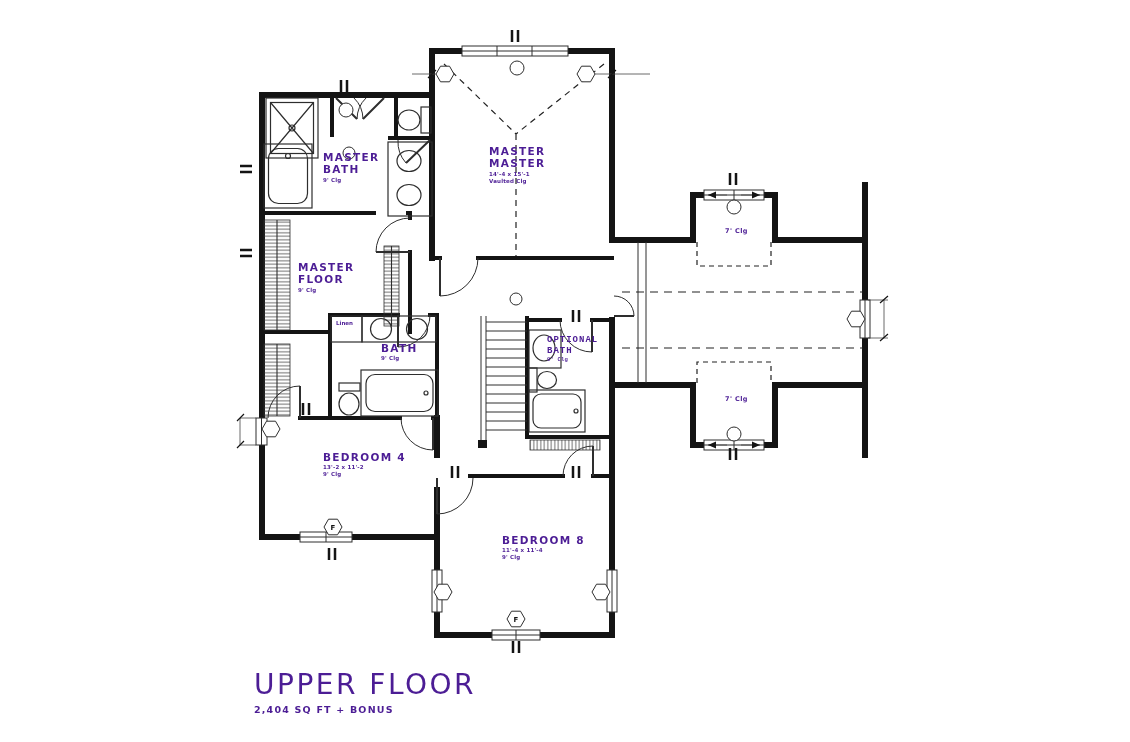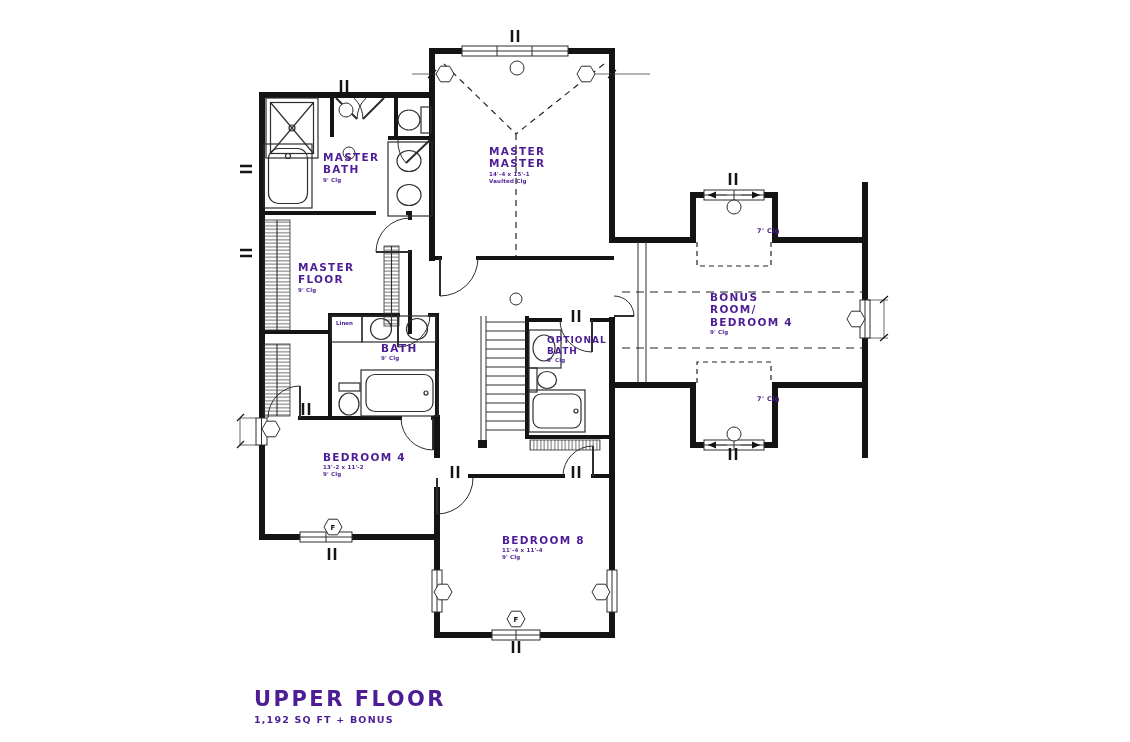--- a/index.html
+++ b/index.html
@@ -4,22 +4,22 @@
 <style>
   html,body{margin:0;padding:0;background:#fff;}
   #plan{position:relative;width:1130px;height:742px;background:#ffffff;overflow:hidden;
         font-family:"DejaVu Sans",sans-serif;color:#111;}
   #plan svg{position:absolute;left:0;top:0;}
   .rlabel{position:absolute;white-space:nowrap;color:#4c1d95;}
   .room-name{font-weight:bold;font-size:10.5px;letter-spacing:1.3px;line-height:1.18;}
   .room-name.sm{font-size:9px;letter-spacing:1px;}
   .room-sub{font-size:5.5px;font-weight:600;letter-spacing:.2px;line-height:1.25;margin-top:1px;}
   .tiny{font-size:5.5px;font-weight:600;}
-  .clg6{font-size:6.5px;font-weight:600;letter-spacing:.4px;margin-left:32px;}
-  .title-main{font-size:21px;font-weight:bold;letter-spacing:2.5px;margin-top:19px;}
+  .clg6{font-size:6.5px;font-weight:600;letter-spacing:.4px;}
+  .title-main{font-size:28px;font-weight:normal;letter-spacing:2.5px;}
   .title-sub{font-size:9.5px;font-weight:600;letter-spacing:1.2px;margin-top:3px;}
 </style>
 </head>
 <body>
 
 <div id="plan">
 
 <svg width="1130" height="742" viewBox="0 0 1130 742">
   <defs>
     <pattern id="hatchH" width="8" height="3.5" patternUnits="userSpaceOnUse">
@@ -223,32 +223,26 @@
 
 <div class="rlabel tiny" style="left:336px;top:320px;">
   <span>Linen</span>
 </div>
 
 <div class="rlabel" style="left:381px;top:342px;">
   <div class="room-name"><span>BATH</span></div>
   <div class="room-sub"><span>9' Clg</span></div>
 </div>
 
-<div class="rlabel" style="left:547px;top:335px;">
+<div class="rlabel" style="left:547px;top:335px;font-family:Liberation Mono, monospace;">
   <div class="room-name sm"><span>OPTIONAL</span><br>
   <span>BATH</span></div>
   <div class="room-sub"><span>9' Clg</span></div>
 </div>
 
-<div class="rlabel" style="left:710px;top:291px;">
-  <div class="room-name"><span>BONUS</span><br>
-  <span>ROOM/</span><br>
-  <span>BEDROOM 4</span></div>
-  <div class="room-sub"><span>9' Clg</span></div>
-</div>
 
 <div class="rlabel" style="left:323px;top:451px;">
   <div class="room-name"><span>BEDROOM 4</span></div>
   <div class="room-sub"><span>13'-2 x 11'-2</span><br>
   <span>9' Clg</span></div>
 </div>
 
 <div class="rlabel" style="left:502px;top:534px;">
   <div class="room-name"><span>BEDROOM 8</span></div>
   <div class="room-sub"><span>11'-4 x 11'-4</span><br>
@@ -257,16 +251,16 @@
 
 <div class="rlabel clg6" style="left:725px;top:227px;">
   <span>7' Clg</span>
 </div>
 <div class="rlabel clg6" style="left:725px;top:395px;">
   <span>7' Clg</span>
 </div>
 
 <div class="rlabel" style="left:254px;top:668px;">
   <div class="title-main">UPPER FLOOR</div>
-  <div class="title-sub">1,192 SQ FT + BONUS</div>
+  <div class="title-sub">2,404 SQ FT + BONUS</div>
 </div>
 
 </div>
 
 </body></html>

